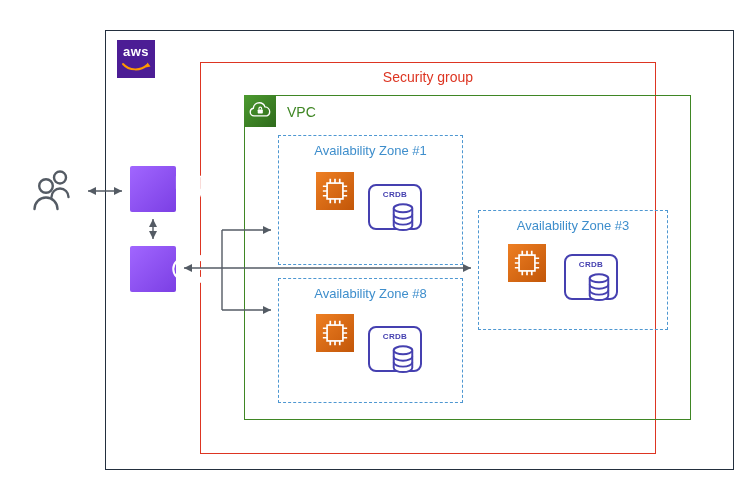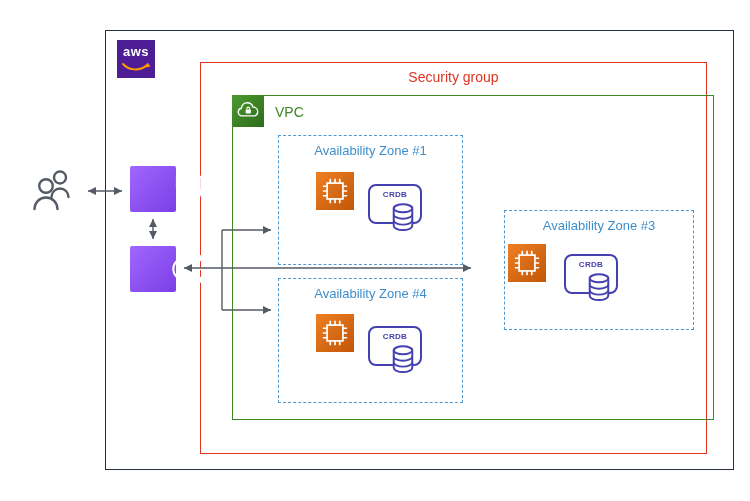--- a/index.html
+++ b/index.html
@@ -4,44 +4,44 @@
 <style>
   html,body{margin:0;padding:0;background:#ffffff;}
   #canvas{
     position:relative;width:750px;height:501px;background:#ffffff;
     font-family:"Liberation Sans", sans-serif;overflow:hidden;
   }
   .abs{position:absolute;box-sizing:border-box;}
 
   
   .outer{left:105px;top:30px;width:629px;height:440px;border:1.5px solid #232F3E;}
-  .sg{left:200px;top:62px;width:507px;height:392px;border:1.4px solid #DD3522;}
+  .sg{left:200px;top:62px;width:456px;height:392px;border:1.4px solid #DD3522;}
   .sg-label{position:absolute;left:0;top:6px;width:100%;text-align:center;
             color:#DD3522;font-size:14px;}
-  .vpc{left:232px;top:95px;width:482px;height:325px;border:1.4px solid #3F8624;}
+  .vpc{left:244px;top:95px;width:447px;height:325px;border:1.4px solid #3F8624;}
   .vpc-icon{position:absolute;left:-1px;top:-1px;width:32px;height:32px;
             background:linear-gradient(135deg,#4C9A2F,#2F6B1C);}
   .vpc-label{position:absolute;left:42px;top:8px;color:#3F8624;font-size:14px;}
 
   .az{border:1.5px dashed #4E97D1;}
   .az-label{position:absolute;left:0;top:7px;width:100%;text-align:center;
             color:#3E8ECC;font-size:13px;}
   #az1{left:278px;top:135px;width:185px;height:130px;}
   #az2{left:278px;top:278px;width:185px;height:125px;}
-  #az3{left:504px;top:210px;width:190px;height:120px;}
+  #az3{left:478px;top:210px;width:190px;height:120px;}
   .ec2{width:38px;height:38px;background:linear-gradient(135deg,#EE7F23,#C25608);}
   .purple{width:46px;height:46px;border-radius:2px;
           background:linear-gradient(135deg,#A166FF,#7B3FE4);padding-left:36px;}
   .aws-logo{left:117px;top:40px;width:38px;height:38px;background:#4c1d95;}
   .aws-text{position:absolute;left:0;top:4px;width:100%;text-align:center;
             color:#ffffff;font-size:13px;font-weight:bold;letter-spacing:.5px;}
   .aws-smile{position:absolute;left:4px;top:22px;width:30px;height:12px;}
 
   
-  .crdb{width:54px;height:40px;border:2px solid #4540B0;border-radius:8px;}
+  .crdb{width:54px;height:46px;border:2px solid #4540B0;border-radius:8px;}
   .crdb-label{position:absolute;left:0;top:4px;width:100%;text-align:center;
               color:#4540B0;font-size:8px;font-weight:bold;letter-spacing:.3px;}
   .cyl{position:absolute;right:5px;top:15px;width:24px;height:32px;}
 
   .overlay{left:0;top:0;width:750px;height:501px;pointer-events:none;}
 </style>
 </head>
 <body>
 
 <div id="canvas">
@@ -68,21 +68,21 @@
         <rect x="15.4" y="16.4" width="5.8" height="4.4" rx="0.8" fill="#ffffff"></rect>
       </svg>
     </div>
     <div class="vpc-label">VPC</div>
   </div>
 
   <div id="az1" class="abs az">
     <div class="az-label">Availability Zone #1</div>
   </div>
   <div id="az2" class="abs az">
-    <div class="az-label">Availability Zone #4</div>
+    <div class="az-label">Availability Zone #8</div>
   </div>
   <div id="az3" class="abs az">
     <div class="az-label">Availability Zone #3</div>
   </div>
 
   <div class="abs ec2" style="left:316px;top:172px;">
     <svg viewBox="0 0 36 36" width="38" height="38">
       <rect x="10.5" y="10.5" width="15" height="15" fill="none" stroke="#fff" stroke-width="1.6"></rect>
       <path d="M13.5 6.5 v4 M18 6.5 v4 M22.5 6.5 v4 M13.5 25.5 v4 M18 25.5 v4 M22.5 25.5 v4 M6.5 13.5 h4 M6.5 18 h4 M6.5 22.5 h4 M25.5 13.5 h4 M25.5 18 h4 M25.5 22.5 h4" stroke="#fff" stroke-width="1.6"></path>
     </svg>

